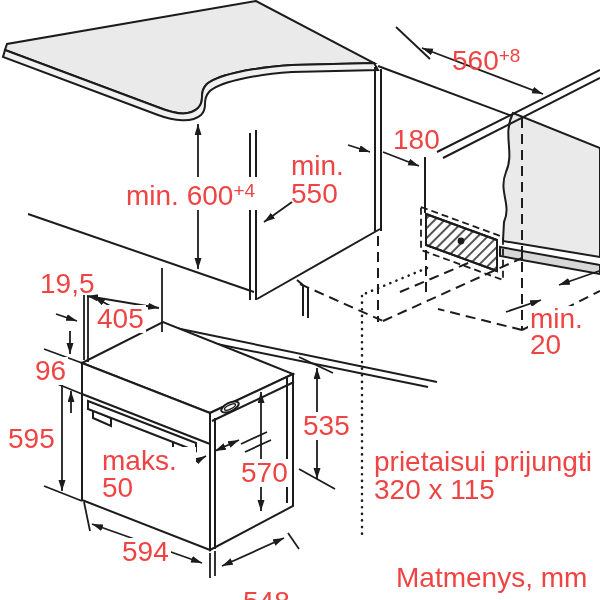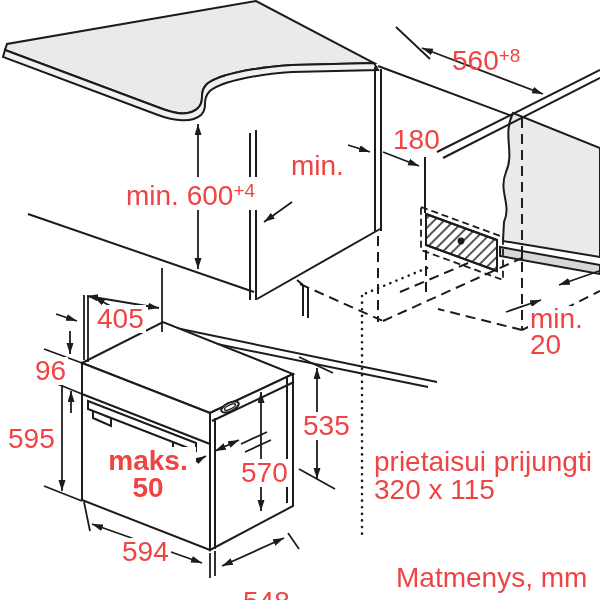--- a/index.html
+++ b/index.html
@@ -3,21 +3,21 @@
 <meta charset="utf-8">
 <style>
   html,body{margin:0;padding:0;background:#fff;}
   #stage{position:relative;width:600px;height:600px;background:#fff;overflow:hidden;
          font-family:"Liberation Sans", sans-serif;color:#111;}
   #art{position:absolute;left:0;top:0;}
   .lbl{position:absolute;font-size:28px;line-height:28px;white-space:nowrap;color:#ef4444;}
   .bg{background:#fff;padding:0 2px;}
   .sup{font-size:19px;vertical-align:8px;letter-spacing:0;}
   .stack{line-height:28px;}
-  .ctr{text-align:center;font-weight:bold;}
+  .ctr{text-align:left;}
   .note{line-height:28px;}
 </style>
 </head>
 <body>
 
 <div id="stage">
 
 <svg id="art" width="600" height="600" viewBox="0 0 600 600">
   <defs>
     <marker id="mE" markerUnits="userSpaceOnUse" markerWidth="13" markerHeight="9" refX="11" refY="3.5" orient="auto">
@@ -151,27 +151,29 @@
 </svg>
 
 <div class="lbl bg" style="left:124px;top:177px;"><span>min. 600</span><span class="sup">+4</span></div>
 
 <div class="lbl" style="left:452px;top:42px;"><span>560</span><span class="sup">+8</span></div>
 
 <div class="lbl" style="left:393px;top:126px;">180</div>
 
 <div class="lbl stack" style="left:291px;top:152px;">
   <div>min.</div>
+  <div>550</div>
 </div>
 
 <div class="lbl stack bg" style="left:528px;top:306px;line-height:26px;">
   <div>min.</div>
   <div>20</div>
 </div>
 
+<div class="lbl" style="left:40px;top:270px;">19,5</div>
 
 <div class="lbl bg" style="left:95px;top:305px;">405</div>
 
 <div class="lbl bg" style="left:33px;top:357px;">96</div>
 
 <div class="lbl bg" style="left:6px;top:425px;">595</div>
 
 <div class="lbl stack ctr bg" style="left:100px;top:447px;width:92px;line-height:27px;">
   <div>maks.</div>
   <div>50</div>

